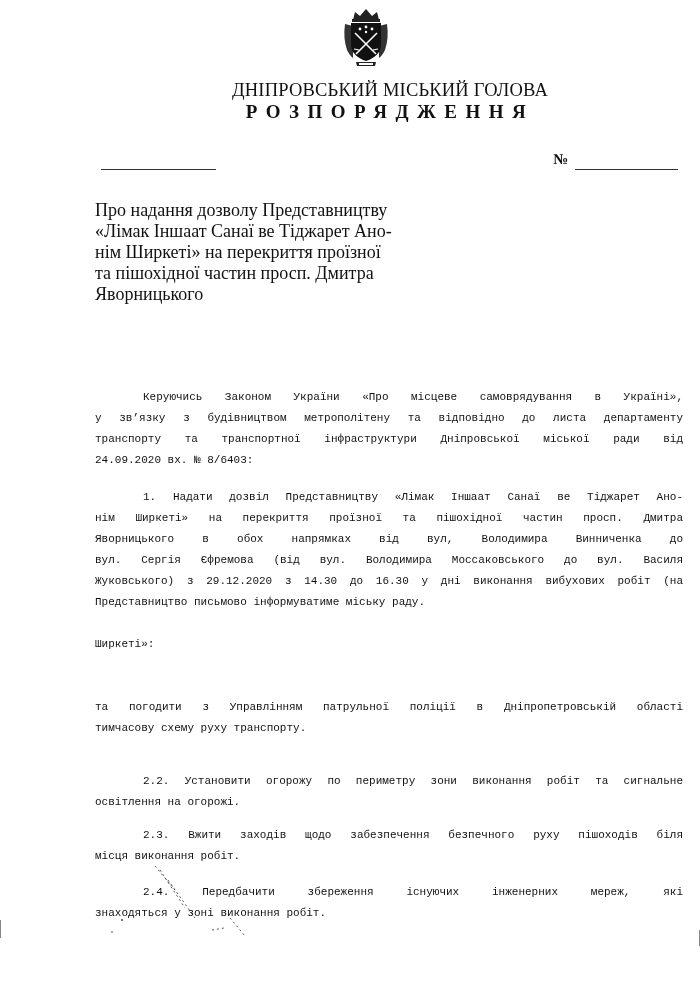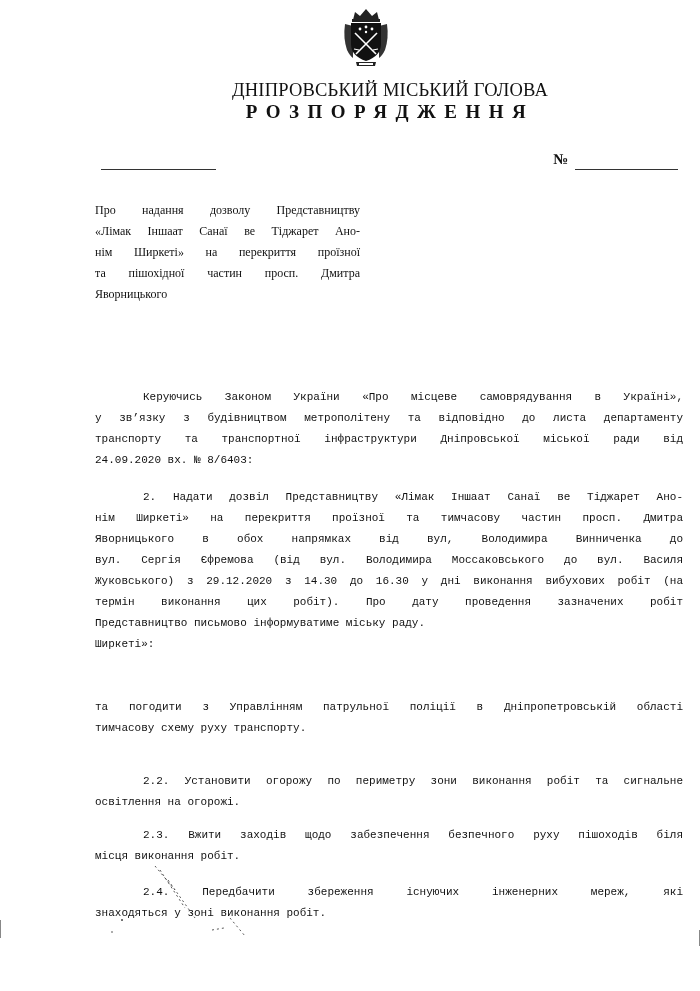--- a/index.html
+++ b/index.html
@@ -69,21 +69,21 @@
       left: 575px;
       top: 169px;
       width: 103px;
       border-top: 1px solid #333;
     }
     .subject {
       position: absolute;
       left: 95px;
       top: 200px;
       width: 265px;
-      font-size: 12px;
+      font-size: 18px;
       line-height: 21px;
       text-align: justify;
     }
     .subject .ln {
       display: block;
       text-align: justify;
       text-align-last: justify;
       white-space: nowrap;
     }
     .subject .ln.last {
@@ -174,26 +174,25 @@
   </div>
 
   <div class="body para p-preamble">
     <span class="ln indent">Керуючись Законом України «Про місцеве самоврядування в Україні»,</span>
     <span class="ln">у зв’язку з будівництвом метрополітену та відповідно до листа департаменту</span>
     <span class="ln">транспорту та транспортної інфраструктури Дніпровської міської ради від</span>
     <span class="ln last">24.09.2020 вх. № 8/6403:</span>
   </div>
 
   <div class="body para p-1">
-    <span class="ln indent">2. Надати дозвіл Представництву «Лімак Іншаат Санаї  ве Тіджарет Ано-</span>
-    <span class="ln">нім Ширкеті» на перекриття проїзної та тимчасову частин просп. Дмитра</span>
+    <span class="ln indent">1. Надати дозвіл Представництву «Лімак Іншаат Санаї  ве Тіджарет Ано-</span>
+    <span class="ln">нім Ширкеті» на перекриття проїзної та пішохідної частин просп. Дмитра</span>
     <span class="ln">Яворницького в обох напрямках від вул, Володимира Винниченка до</span>
     <span class="ln">вул. Сергія Єфремова (від вул. Володимира Моссаковського до вул. Василя</span>
     <span class="ln">Жуковського) з 29.12.2020 з 14.30 до 16.30 у дні виконання вибухових робіт (на</span>
-    <span class="ln">термін виконання цих робіт). Про дату проведення зазначених робіт</span>
     <span class="ln last">Представництво письмово інформуватиме міську раду.</span>
   </div>
 
   <div class="body para p-2">
     <span class="ln last">Ширкеті»:</span>
   </div>
 
   <div class="body para p-21">
     <span class="ln">та погодити з Управлінням патрульної поліції в Дніпропетровській області</span>
     <span class="ln last">тимчасову схему руху транспорту.</span>

